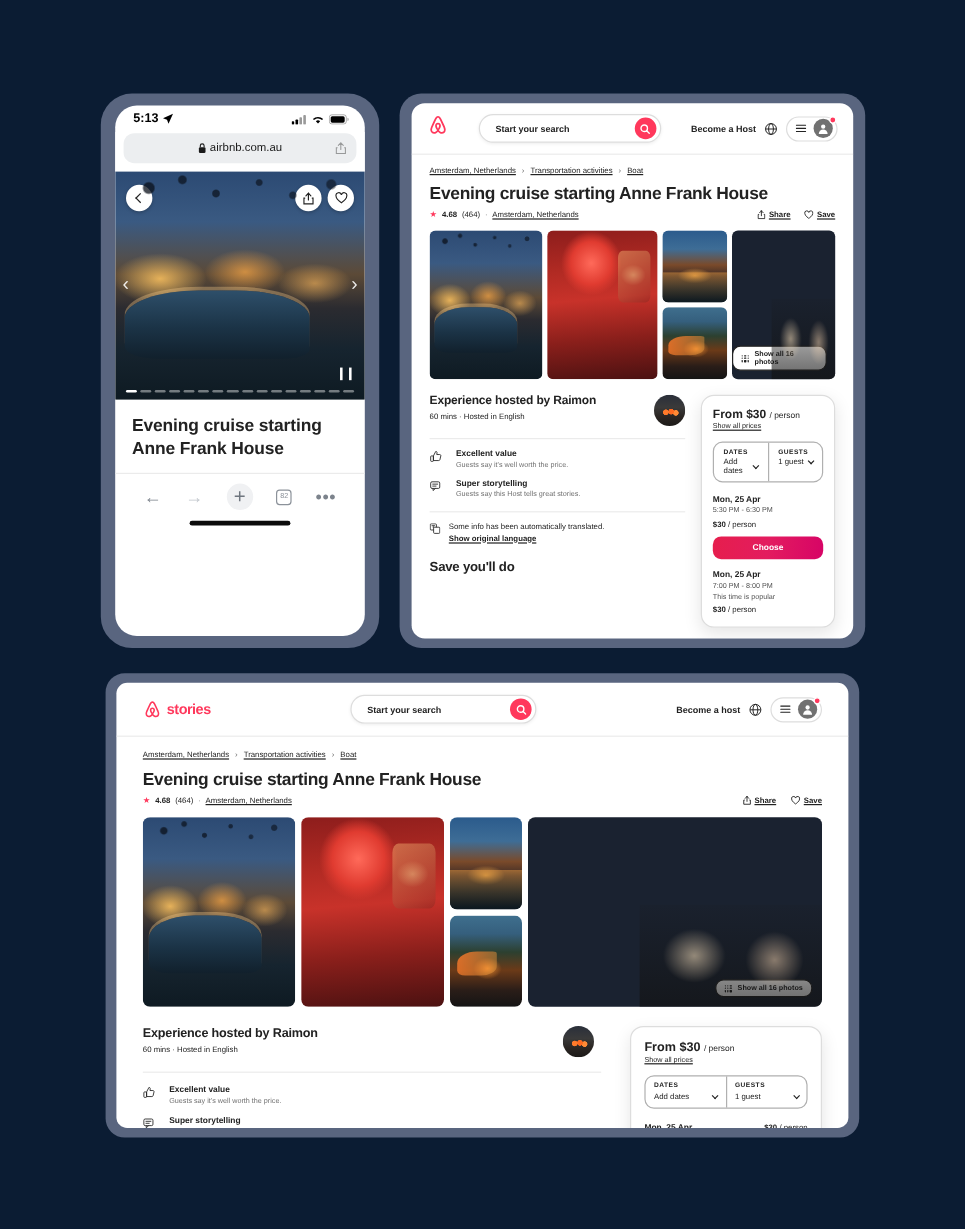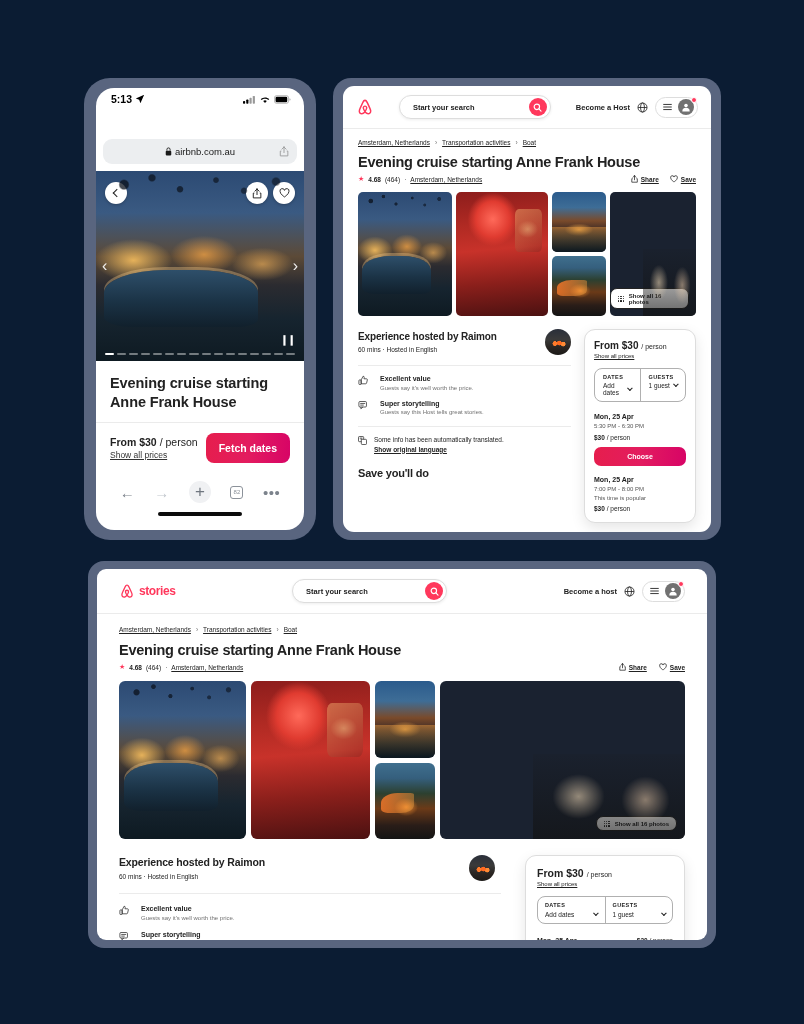--- a/index.html
+++ b/index.html
@@ -106,21 +106,21 @@
   .row { display: flex; align-items: center; }
   .divider { height: 1px; background: #ebebeb; width: 100%; }
 
   
   #phone-screen .status-bar {
     height: 22px; display: flex; align-items: center;
     justify-content: space-between; padding: 0 13px 0 15px;
     font-size: 10.5px; font-weight: bold; color: #000;
   }
   #phone-screen .sb-right { display:flex; align-items:center; gap:3px; }
-  #phone-screen .url-bar-wrap { padding: 1px 7px 7px; background:#fff;margin-top:28px; }
+  #phone-screen .url-bar-wrap { padding: 1px 7px 7px; background:#fff; }
   #phone-screen .url-bar {
     background: #eceef0; border-radius: 9px; height: 25px;
     display:flex; align-items:center; justify-content:center;
     position:relative; font-size: 9.5px; color:#1a1a1a;
   }
   #phone-screen .url-bar .share { position:absolute; right:8px; opacity:.55; }
   #phone-hero { position: relative; height: 190px; }
   .circ-btn {
     background: #fff; border-radius: 50%; display:flex;
     align-items:center; justify-content:center;
@@ -143,21 +143,21 @@
     color:#fff; border:none; border-radius:8px;
     font-size: 10.5px; font-weight: bold; padding: 9px 13px; cursor:pointer;
   }
   #phone-toolbar {
     display:flex; align-items:center; justify-content:space-around;
     padding: 8px 14px 4px; color:#9aa0a6;
   }
   #phone-home-ind { width:84px; height:4px; background:#0b0b0b; border-radius:3px; margin:5px auto 0; }
 
   
-  .nav { display:flex; align-items:center; justify-content:space-between; }
+  .nav { display:flex; justify-content:space-between; }
   .search-pill {
     background:#fff; border:1px solid #ddd; border-radius:22px;
     display:flex; align-items:center; justify-content:space-between;
     box-shadow: 0 1px 3px rgba(0,0,0,.07);
   }
   .search-go { background:#ff385c; border-radius:50%; display:flex; align-items:center; justify-content:center; }
   .prof-pill {
     border:1px solid #ddd; border-radius:22px; display:flex;
     align-items:center; gap:6px; background:#fff; position:relative;
   }
@@ -272,31 +272,20 @@
         <i></i>
         <i></i>
         <i></i>
         <i></i>
     </div>
   </div>
 
   <div id="phone-title">Evening cruise starting Anne Frank House</div>
   <div class="divider"></div>
 
-  <div id="phone-cta">
-    <div>
-      <div style="font-size:10.5px;color:#222;">
-        <b><span>From</span>
-        <span>$30</span></b>
-        <span style="color:#222;">/ person</span>
-      </div>
-      <div class="link-u" style="font-size:8.5px;color:#333;margin-top:2px;">Show all prices</div>
-    </div>
-    <button class="pill-btn">Fetch dates</button>
-  </div>
 
   <div id="phone-toolbar">
     <span style="font-size:15px;color:#7c838c;">←</span>
     <span style="font-size:15px;color:#c2c7cd;">→</span>
     <span style="font-size:17px;color:#6f767f;background:#f0f1f3;border-radius:50%;width:22px;height:22px;display:flex;align-items:center;justify-content:center;">+</span>
     <span style="border:1.3px solid #8c929a;border-radius:3px;width:13px;height:13px;display:flex;align-items:center;justify-content:center;font-size:6px;color:#8c929a;">
       <span>82</span>
     </span>
     <span style="font-size:15px;color:#7c838c;letter-spacing:.5px;">•••</span>
   </div>

